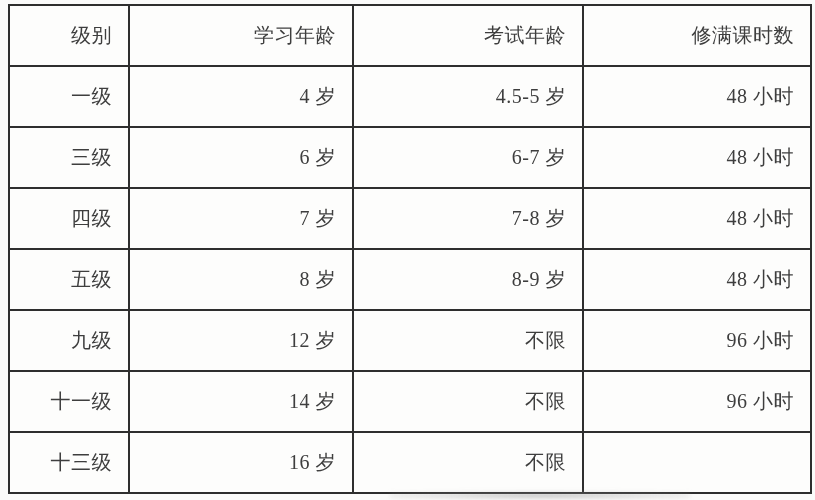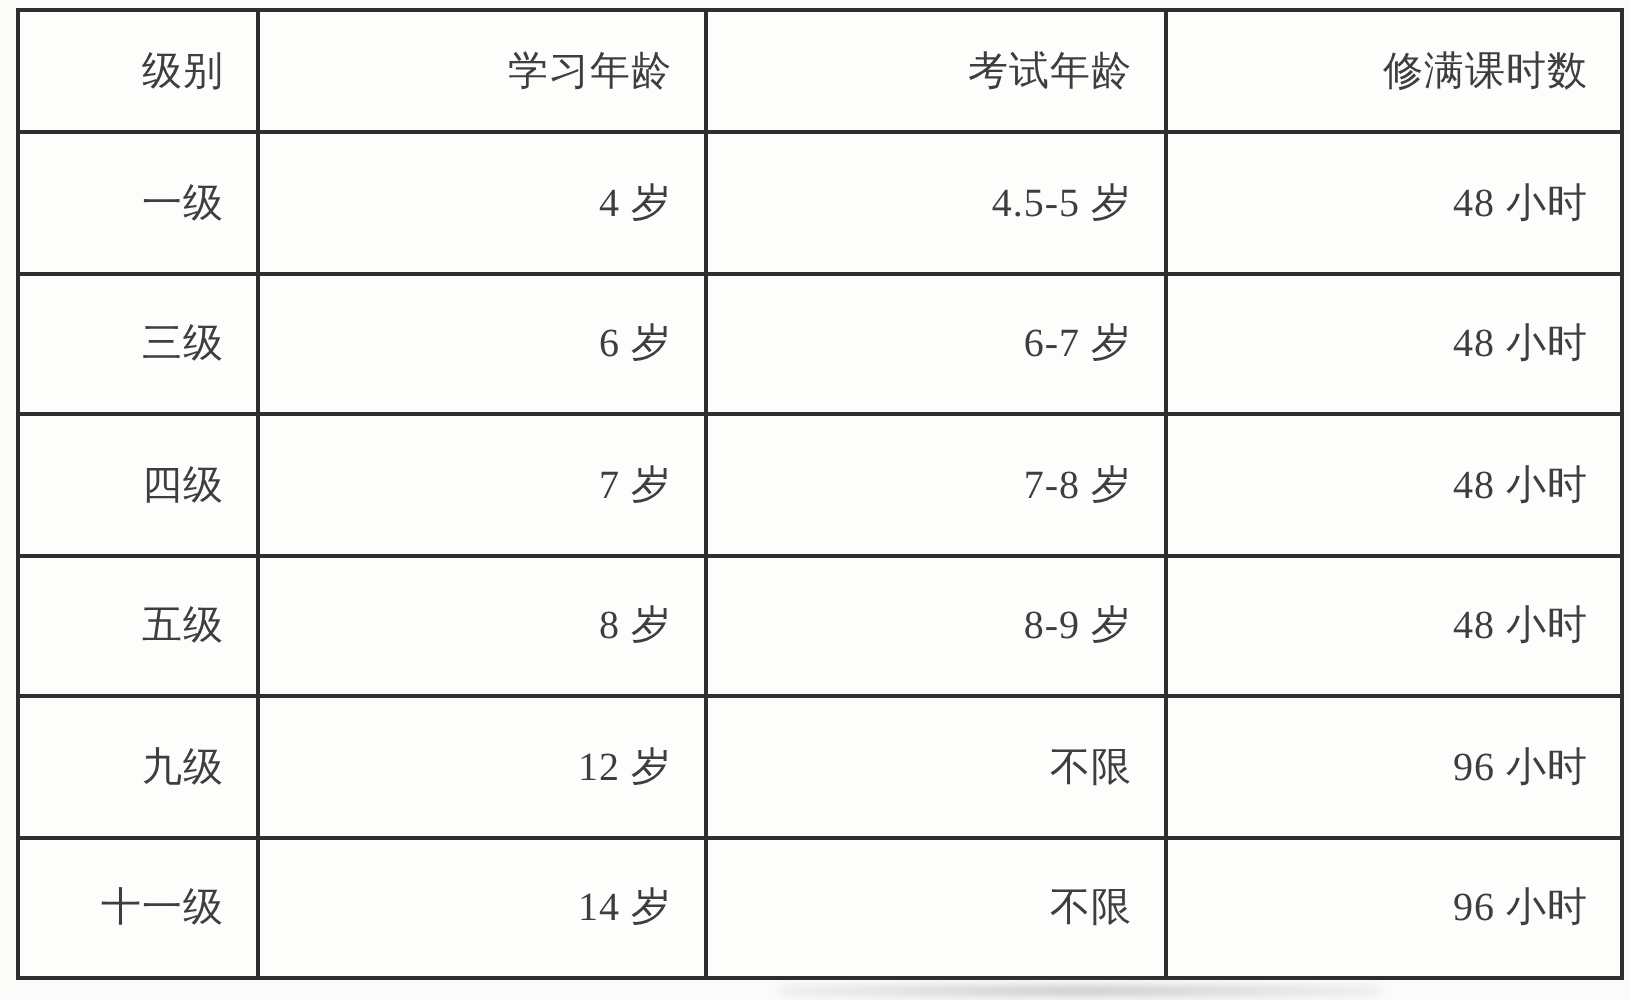--- a/index.html
+++ b/index.html
@@ -100,16 +100,22 @@
       <td>12 岁</td>
       <td>不限</td>
       <td>96 小时</td>
     </tr>
     <tr>
       <td>十一级</td>
       <td>14 岁</td>
       <td>不限</td>
       <td>96 小时</td>
     </tr>
+    <tr>
+      <td>十三级</td>
+      <td>16 岁</td>
+      <td>不限</td>
+      <td></td>
+    </tr>
   </tbody>
 </table>
 
 <div class="smudge"></div>
 
 </body></html>

